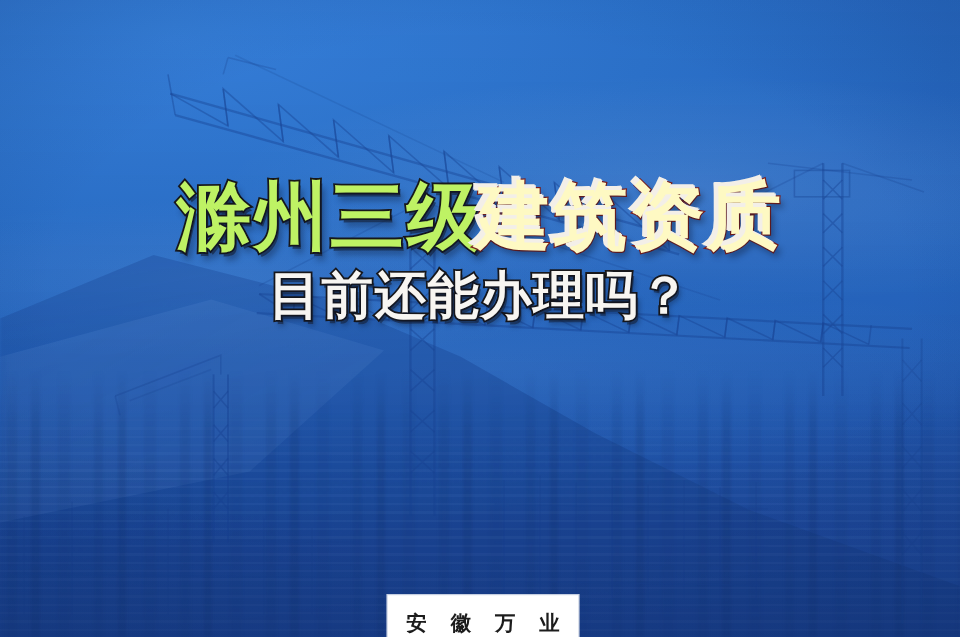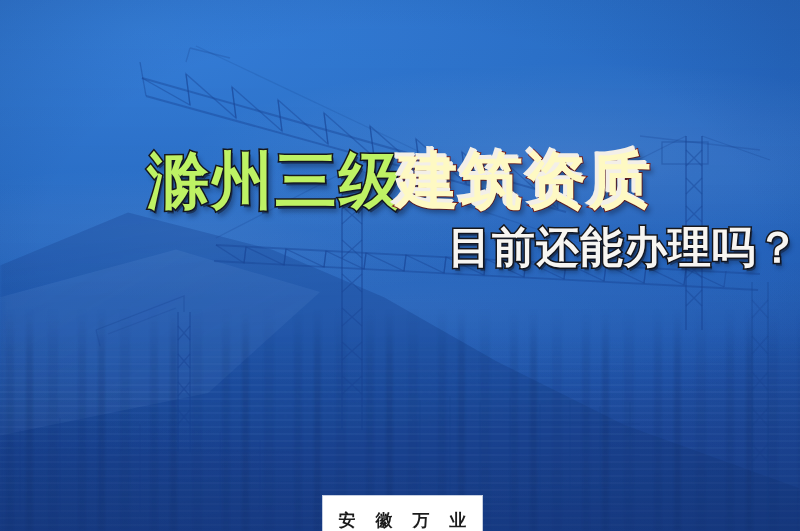--- a/index.html
+++ b/index.html
@@ -150,21 +150,21 @@
   .subline {
     font-size: 43px;
     letter-spacing: 1px;
     color: #f7f5f1;
     -webkit-text-stroke: 3px #17171b;
     paint-order: stroke fill;
     text-shadow:
       2px 3px 0 rgba(18,24,40,0.50),
       3px 5px 4px rgba(10,20,45,0.34);
   }
-  .subline-1 { margin-bottom: 28px; text-align: right; }
+  .subline-1 { margin-bottom: 28px; }
 
   
   .brand-plate {
     position: absolute;
     left: 323px;
     top: 496px;
     width: 159px;
     height: 49px;
     background: #ffffff;
     box-shadow: 0 0 0 1px rgba(255,255,255,0.75);

